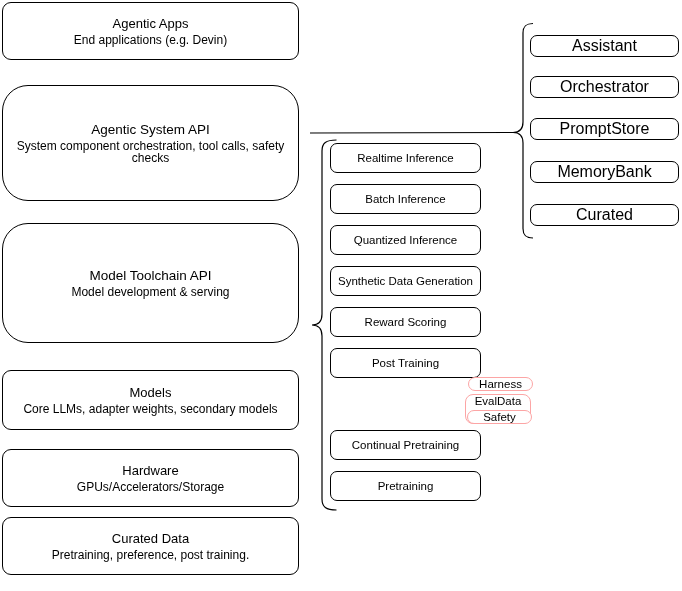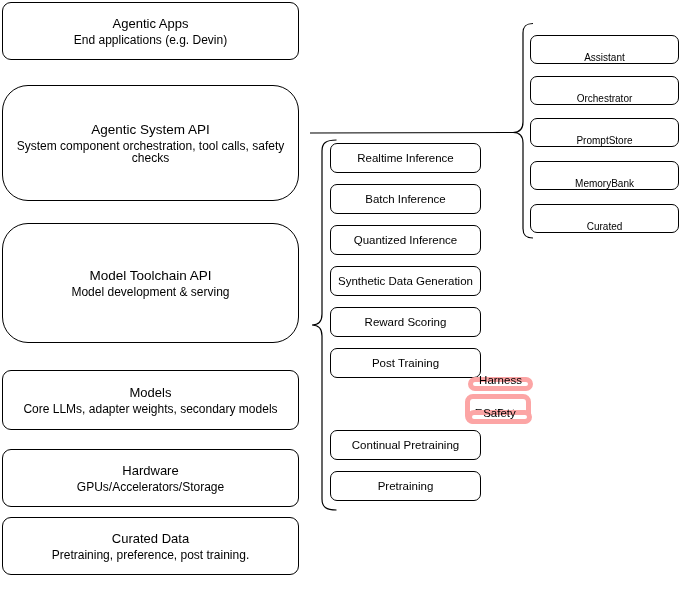--- a/index.html
+++ b/index.html
@@ -30,31 +30,31 @@
   .stack .title { font-size: 13px; line-height: 16px; }
   .stack.big .title { font-size: 13.5px; }
   .stack .subtitle { font-size: 12px; line-height: 12px; margin-top: 2px; }
   
   .mid {
     left: 330px; width: 151px; height: 30px;
     border-radius: 7px; font-size: 11.5px; white-space: nowrap;
   }
   
   .rightbox {
-    left: 530px; width: 149px; height: 29px;
-    border-radius: 7px; font-size: 10px; justify-content: flex-end;
+    left: 530px; width: 149px; height: 22px;
+    border-radius: 7px; font-size: 16px;
   }
   
   .tag {
     position: absolute;
     box-sizing: border-box;
-    border: 5px solid #fca5a5;
+    border: 1px solid #fca5a5;
     background: #ffffff;
     border-radius: 8px;
-    display: flex; align-items: flex-end; justify-content: center;
+    display: flex; align-items: flex-start; justify-content: center;
     font-size: 11.5px; line-height: 12px;
     z-index: 5;
     white-space: nowrap;
   }
   svg.links {
     position: absolute; left: 0; top: 0;
     pointer-events: none;
     z-index: 1;
   }
 </style>

